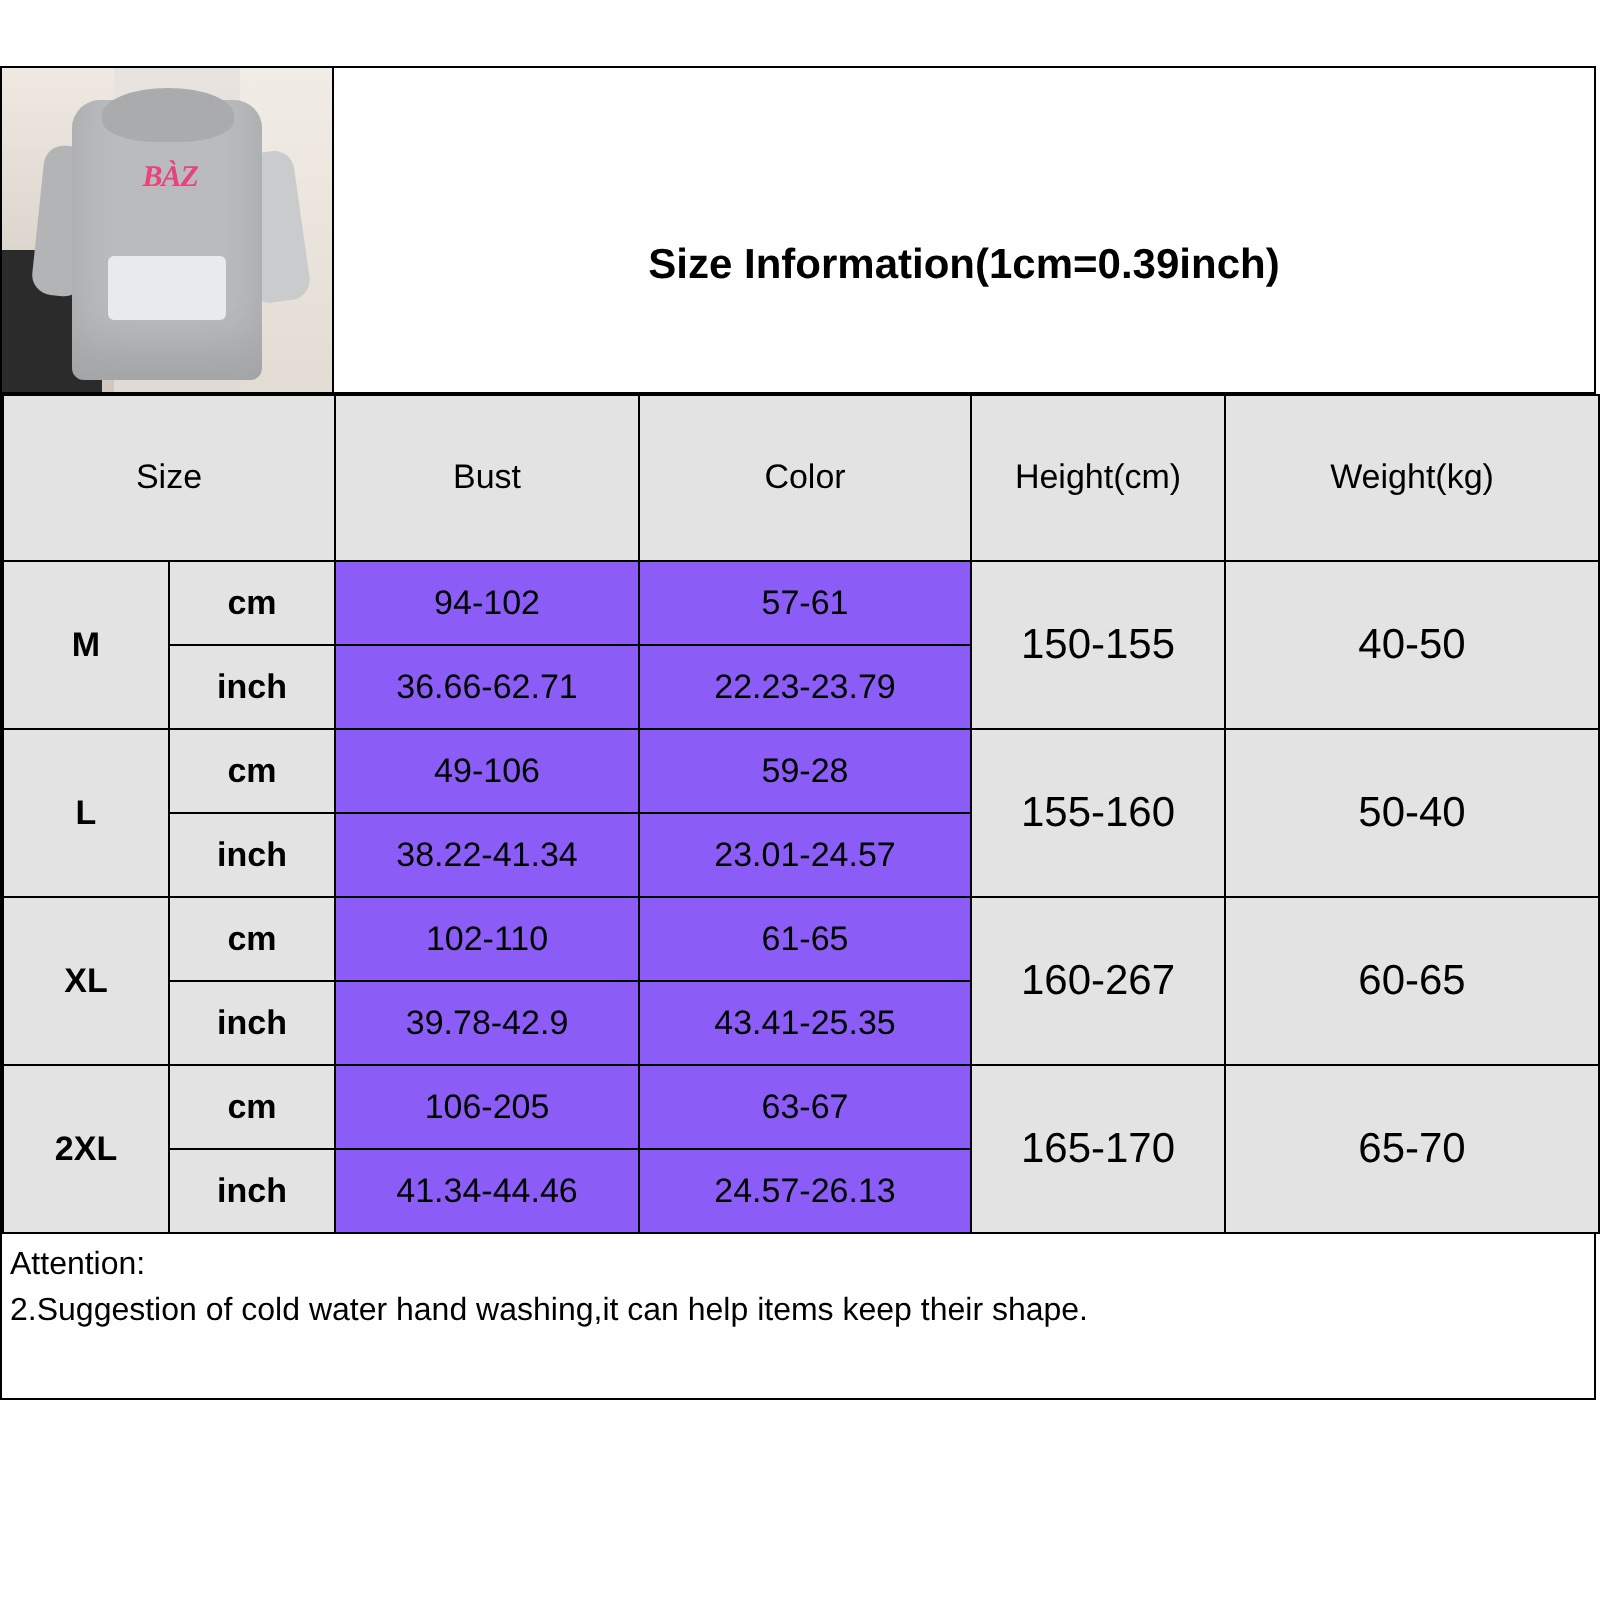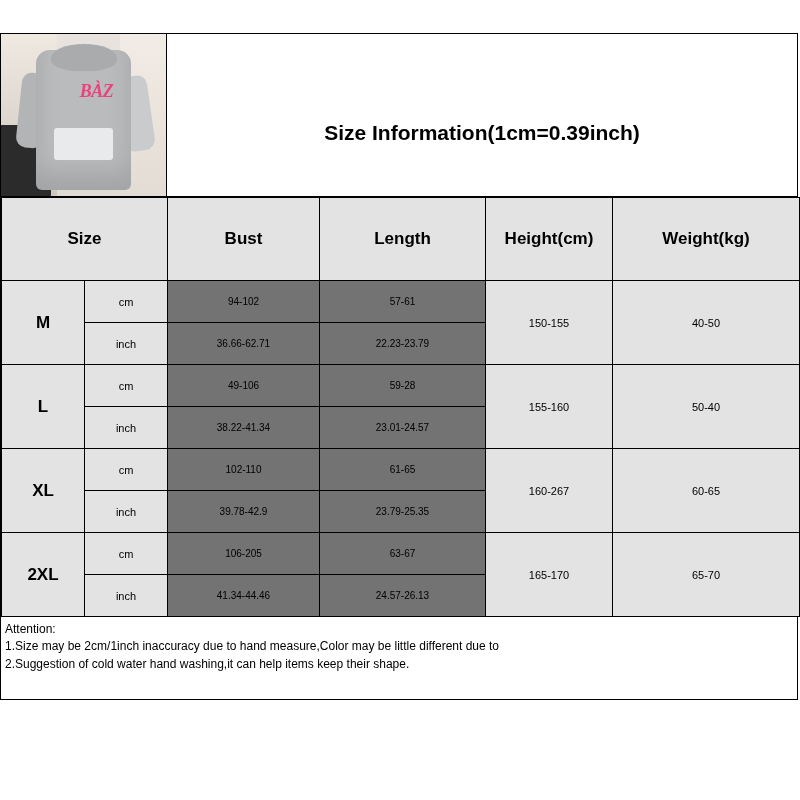--- a/index.html
+++ b/index.html
@@ -108,23 +108,23 @@
     width: 36%;
     height: 20%;
     background: #e9eaeb;
     border-radius: 3px;
   }
   .photo .logo-text {
     position: absolute;
     left: 34%;
     top: 29%;
     width: 34%;
-    text-align: right;
+    text-align: center;
     color: #e8437a;
-    font-size: 18px;
+    font-size: 15px;
     font-style: italic;
     font-weight: bold;
     letter-spacing: -0.5px;
     font-family: "Liberation Serif", serif;
   }
   .title-cell {
     flex: 1;
     display: flex;
     align-items: center;
     justify-content: center;
@@ -147,51 +147,51 @@
   table.size-table td {
     border: 1px solid #000000;
     text-align: center;
     vertical-align: middle;
     color: #000000;
   }
   thead th {
     background: #e3e3e3;
     height: 80px;
     font-size: 17px;
-    font-weight: bold;
+    font-weight: normal;
   }
   .col-size { width: 83px; }
   .col-unit { width: 83px; }
   .col-bust { width: 152px; }
   .col-length { width: 166px; }
   .col-height { width: 127px; }
   .col-weight { width: 187px; }
   td.size-name {
     background: #e3e3e3;
     font-size: 17px;
     font-weight: bold;
   }
   td.unit-name {
     background: #e3e3e3;
-    font-size: 11px;
-    font-weight: normal;
+    font-size: 17px;
+    font-weight: bold;
   }
   td.val {
     height: 39px;
-    font-size: 10px;
-    background: #737373;
+    font-size: 17px;
+    background: #8b5cf6;
   }
   td.hw {
     background: #e3e3e3;
-    font-size: 11px;
+    font-size: 21px;
   }
   
   .attention {
     padding: 4px 4px 0 4px;
-    font-size: 12px;
+    font-size: 16px;
     line-height: 1.45;
     color: #000000;
   }
   .attention div { white-space: nowrap; }
 </style>
 </head>
 <body>
 
 <div id="page">
   <div class="chart-frame">
@@ -221,21 +221,21 @@
         <col class="col-unit">
         <col class="col-bust">
         <col class="col-length">
         <col class="col-height">
         <col class="col-weight">
       </colgroup>
       <thead>
         <tr>
           <th colspan="2">Size</th>
           <th>Bust</th>
-          <th>Length</th>
+          <th>Color</th>
           <th>Height(cm)</th>
           <th>Weight(kg)</th>
         </tr>
       </thead>
       <tbody>
 
         <tr>
           <td class="size-name" rowspan="2">M</td>
           <td class="unit-name">cm</td>
           <td class="val">94-102</td>
@@ -267,39 +267,38 @@
           <td class="size-name" rowspan="2">XL</td>
           <td class="unit-name">cm</td>
           <td class="val">102-110</td>
           <td class="val">61-65</td>
           <td class="hw" rowspan="2">160-267</td>
           <td class="hw" rowspan="2">60-65</td>
         </tr>
         <tr>
           <td class="unit-name">inch</td>
           <td class="val">39.78-42.9</td>
-          <td class="val">23.79-25.35</td>
+          <td class="val">43.41-25.35</td>
         </tr>
 
         <tr>
           <td class="size-name" rowspan="2">2XL</td>
           <td class="unit-name">cm</td>
           <td class="val">106-205</td>
           <td class="val">63-67</td>
           <td class="hw" rowspan="2">165-170</td>
           <td class="hw" rowspan="2">65-70</td>
         </tr>
         <tr>
           <td class="unit-name">inch</td>
           <td class="val">41.34-44.46</td>
           <td class="val">24.57-26.13</td>
         </tr>
       </tbody>
     </table>
 
     <div class="attention">
       <div>Attention:</div>
-      <div>1.Size may be 2cm/1inch inaccuracy due to hand measure,Color may be little different due to</div>
       <div>2.Suggestion of cold water hand washing,it can help items keep their shape.</div>
     </div>
 
   </div>
 </div>
 
 </body></html>

